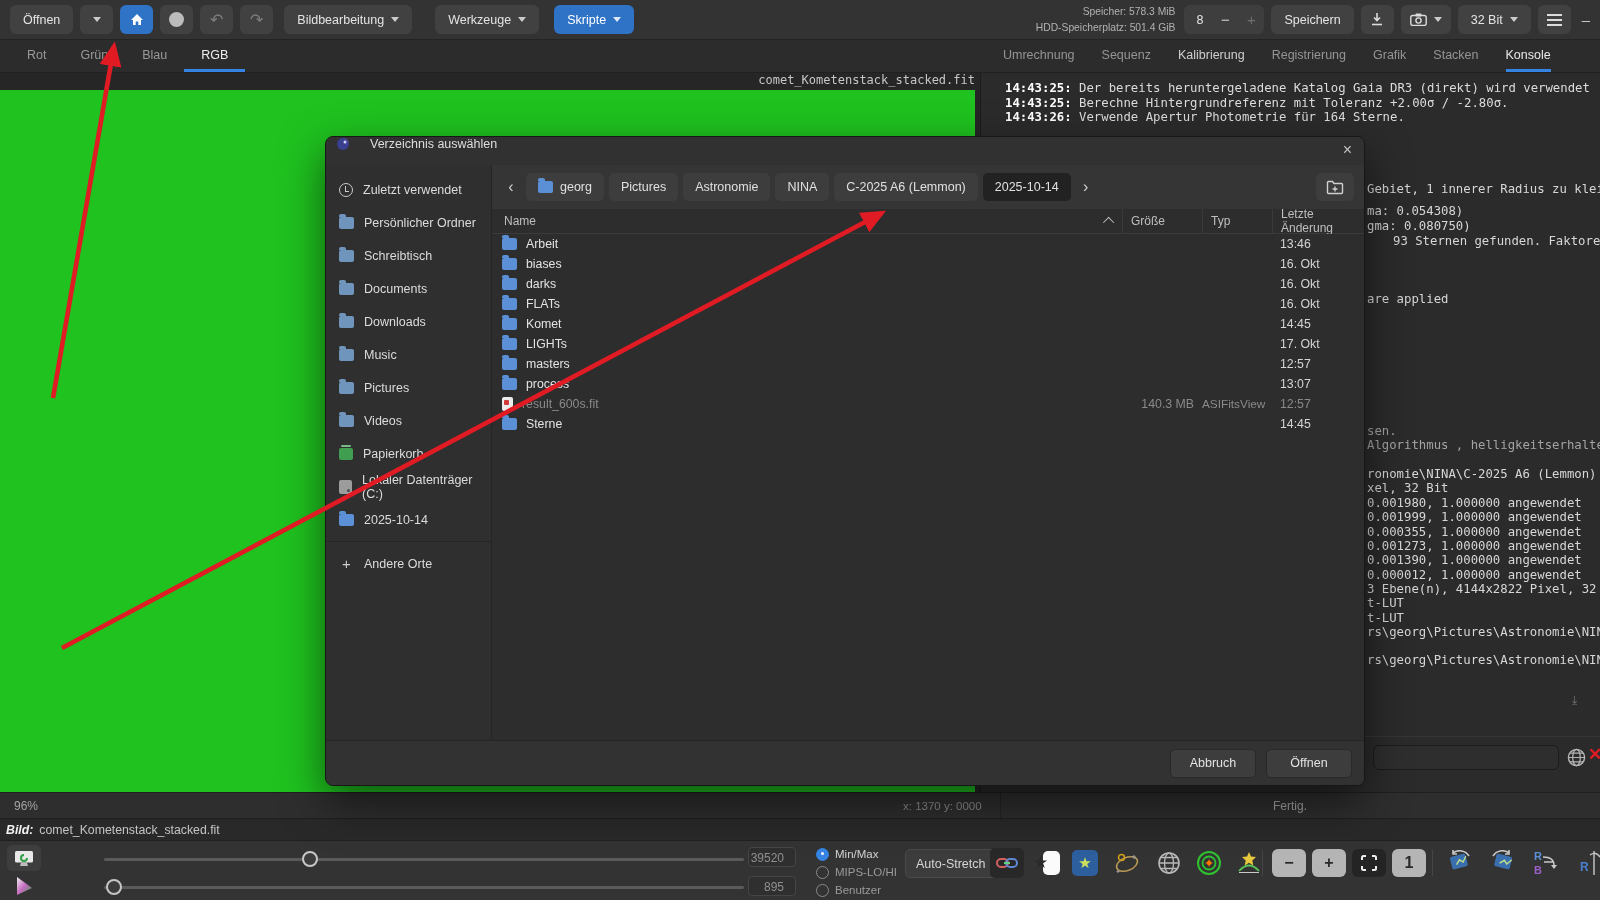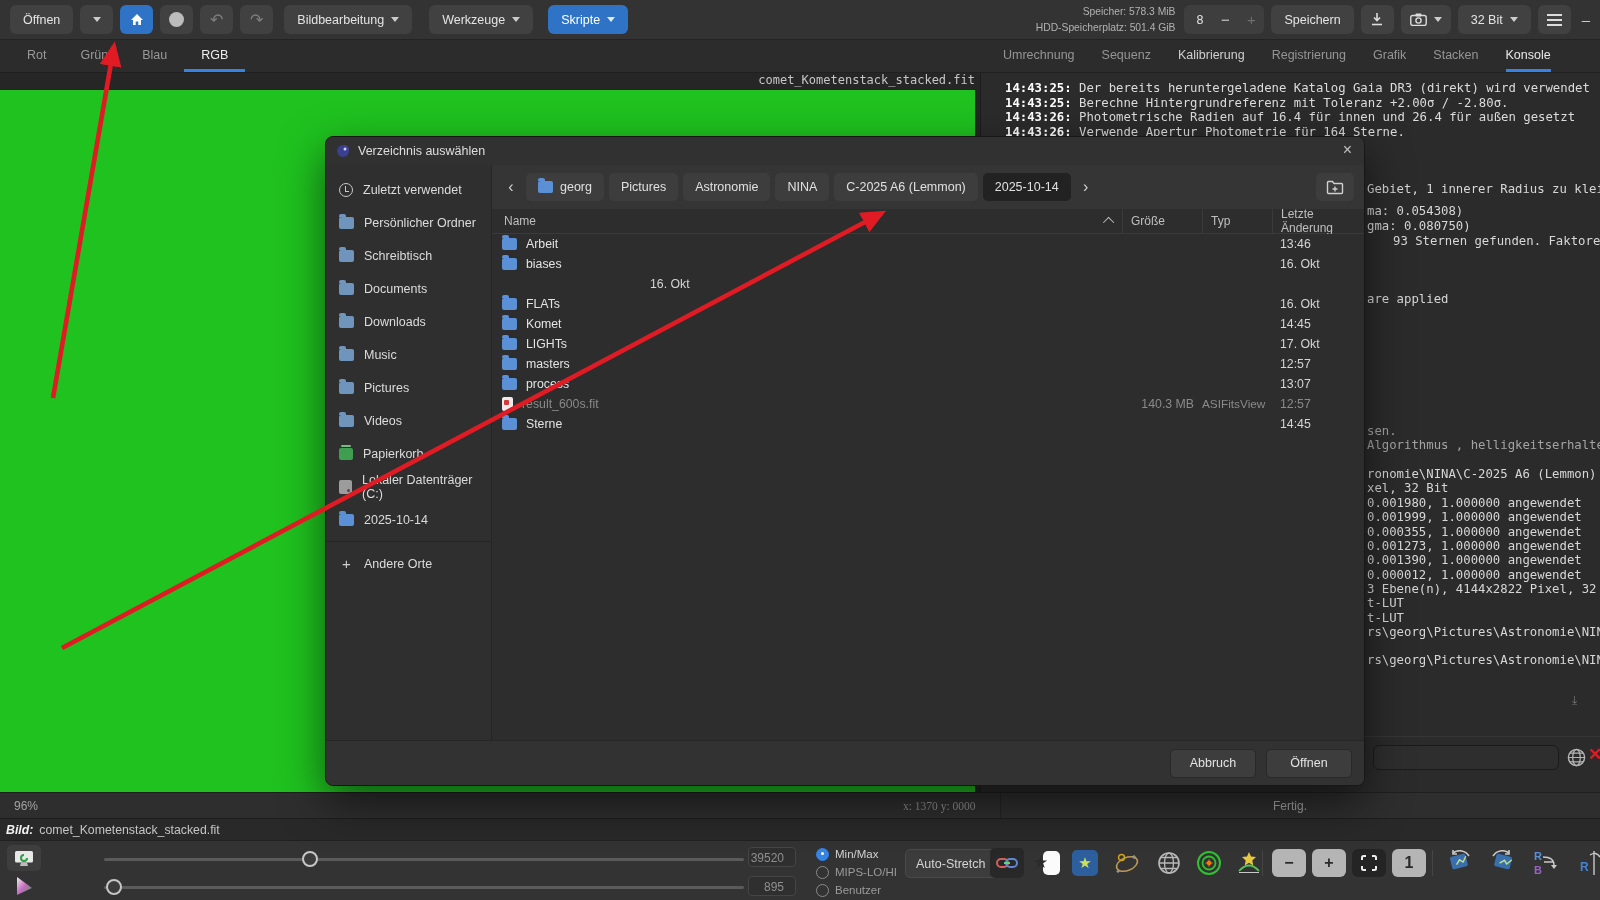--- a/index.html
+++ b/index.html
@@ -66,21 +66,21 @@
   #globe-btn{position:absolute;left:584px;top:674px;width:22px;height:22px;display:flex;
              align-items:center;justify-content:center}
   #cmd-close{position:absolute;left:607px;top:672px;color:#e01b24;font-size:17px;font-weight:bold}
   #scroll-pin{position:absolute;left:591px;top:621px;color:#777;font-size:12px}
   #panel-divider-faint{position:absolute;left:0;right:0;top:664px;height:1px;background:#363636}
 
   
   #statusrow{position:absolute;left:0;top:792px;width:1600px;height:26px;background:#2e2e2e;
              border-top:1px solid #1f1f1f}
   #zoom-level{position:absolute;left:14px;top:6px;font-size:12px;color:#a3a3a3}
-  #coords{position:absolute;left:903px;top:7px;font-family:Liberation Serif, serif;
+  #coords{position:absolute;left:903px;top:7px;font-family:Liberation Sans, sans-serif;
           font-size:11.5px;color:#8d8d8d}
   #statusrow .vdiv{position:absolute;left:1000px;top:0;bottom:0;width:1px;background:#242424}
   #progress-label{position:absolute;left:980px;top:6px;width:620px;text-align:center;
                   font-size:12px;color:#a3a3a3}
   #bildrow{position:absolute;left:0;top:818px;width:1600px;height:22px;background:#292929;
            border-top:1px solid #1e1e1e;display:flex;align-items:center;padding-left:6px;box-sizing:border-box}
   #bildrow .lbl{font-size:12.3px;font-weight:bold;font-style:italic;color:#f2f2f2}
   #bildrow .val{font-size:12.3px;color:#c4c4c4;margin-left:6px}
 
   
@@ -114,21 +114,21 @@
   .stt{position:relative;width:26px;height:26px}
   .stt-bg{position:absolute;right:0;top:1px;width:17px;height:24px;background:#fbfbfb;border-radius:5px}
   .stt-star{position:absolute;left:-1px;top:2px;font-size:17px;color:#2b2b2b}
   .bluestar{width:26px;height:26px;background:#2d5f9e;border-radius:5px;display:flex;align-items:center;
             justify-content:center;color:#cde05c;font-size:15px}
 
   
   #dialog{position:absolute;left:325px;top:136px;width:1040px;height:650px;background:#353535;
           border:1px solid #171717;border-radius:8px;box-shadow:0 16px 44px rgba(0,0,0,.55);
           overflow:hidden;z-index:20;box-sizing:border-box}
-  #dlg-title{height:28px;display:flex;align-items:center;padding:0 10px;gap:8px;background:#313131;
+  #dlg-title{height:28px;display:flex;align-items:flex-start;padding:0 10px;gap:20px;background:#313131;
              border-bottom:1px solid #262626;position:relative}
   #dlg-title .ttl{font-size:12.5px;color:#dedede}
   #dlg-close{position:absolute;right:12px;top:4px;font-size:16px;color:#c2c2c2}
   #dlg-body{position:absolute;top:28px;bottom:44px;left:0;right:0;display:flex}
   #dlg-sidebar{width:166px;background:#2f2f2f;border-right:1px solid #252525;padding-top:8px;
                box-sizing:border-box;overflow:hidden}
   .sb-item{height:33px;display:flex;align-items:center;gap:10px;padding:0 13px;font-size:12.5px;
            color:#dcdcdc}
   .sb-sep{height:1px;background:#252525;margin:5px 0}
   #dlg-main{flex:1;display:flex;flex-direction:column;background:#2d2d2d;min-width:0}
@@ -207,21 +207,21 @@
   <div class="tbtn icon dim">
     <span class="glyph">↶</span>
     </div>
   <div class="tbtn icon dim">
     <span class="glyph">↷</span>
     </div>
   <div class="tbtn" style="margin-left:4px">
     <span>Bildbearbeitung</span>
     <span class="caret"></span>
     </div>
-  <div class="tbtn" style="margin-left:10px">
+  <div class="tbtn" style="margin-left:16px">
     <span>Werkzeuge</span>
     <span class="caret"></span>
     </div>
   <div class="tbtn blue" style="margin-left:8px">
     <span>Skripte</span>
     <span class="caret"></span>
     </div>
 
   <div id="tb-right">
     <div class="memlab">
@@ -281,21 +281,20 @@
 
 <div id="canvas">
   <span class="fname">comet_Kometenstack_stacked.fit</span>
   <div id="green-image"></div>
 </div>
 
 <div id="panel">
   <div id="console-lines">
       <div class="cline"><b>14:43:25:</b> Der bereits heruntergeladene Katalog Gaia DR3 (direkt) wird verwendet</div>
       <div class="cline"><b>14:43:25:</b> Berechne Hintergrundreferenz mit Toleranz +2.00σ / -2.80σ.</div>
-      <div class="cline"><b>14:43:26:</b> Photometrische Radien auf 16.4 für innen und 26.4 für außen gesetzt</div>
       <div class="cline"><b>14:43:26:</b> Verwende Apertur Photometrie für 164 Sterne.</div>
     </div>
   <div id="console-frags">
       <div class="frag" style="top: 110px;">Gebiet, 1 innerer Radius zu klein, 4 Pi</div>
       <div class="frag" style="top: 132px;">ma: 0.054308)</div>
       <div class="frag" style="top: 147px;">gma: 0.080750)</div>
       <div class="frag" style="top: 162px; margin-left: 26px;">93 Sternen gefunden. Faktoren:</div>
       <div class="frag" style="top: 220px;">are applied</div>
       <div class="frag green" style="top: 352px;">sen.</div>
       <div class="frag green" style="top: 366px;">Algorithmus , helligkeitserhaltend...</div>
@@ -602,20 +601,24 @@
           <div class="frow">
             <div class="fr-name">
               <span class="ic-folder c-blue"></span>
               <span class="fr-nm">biases</span>
             </div>
             <div class="fr-size"></div>
             <div class="fr-type"></div>
             <div class="fr-mod">16. Okt</div>
           </div>
           <div class="frow">
+            <div class="fr-name">
+              <span class="ic-folder c-blue"></span>
+              <span class="fr-nm">darks</span>
+            </div>
             <div class="fr-size"></div>
             <div class="fr-type"></div>
             <div class="fr-mod">16. Okt</div>
           </div>
           <div class="frow">
             <div class="fr-name">
               <span class="ic-folder c-blue"></span>
               <span class="fr-nm">FLATs</span>
             </div>
             <div class="fr-size"></div>

